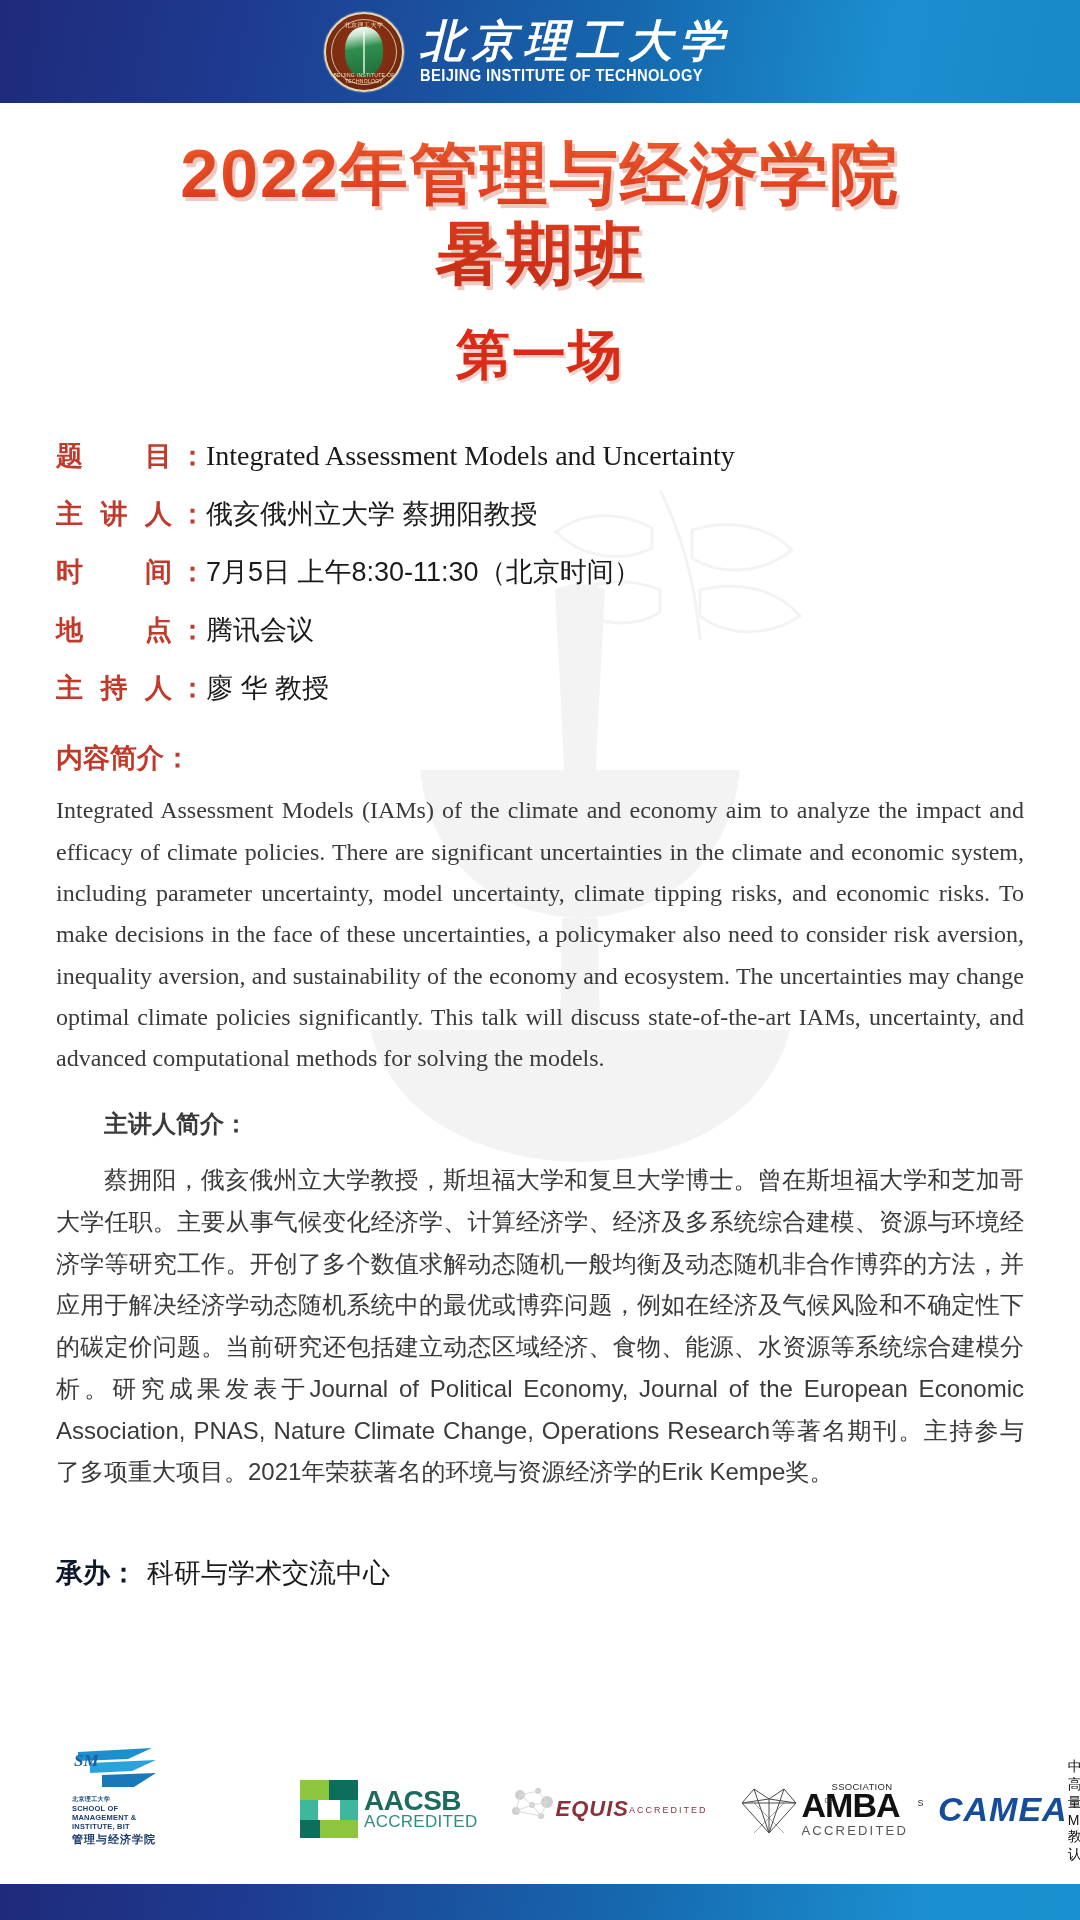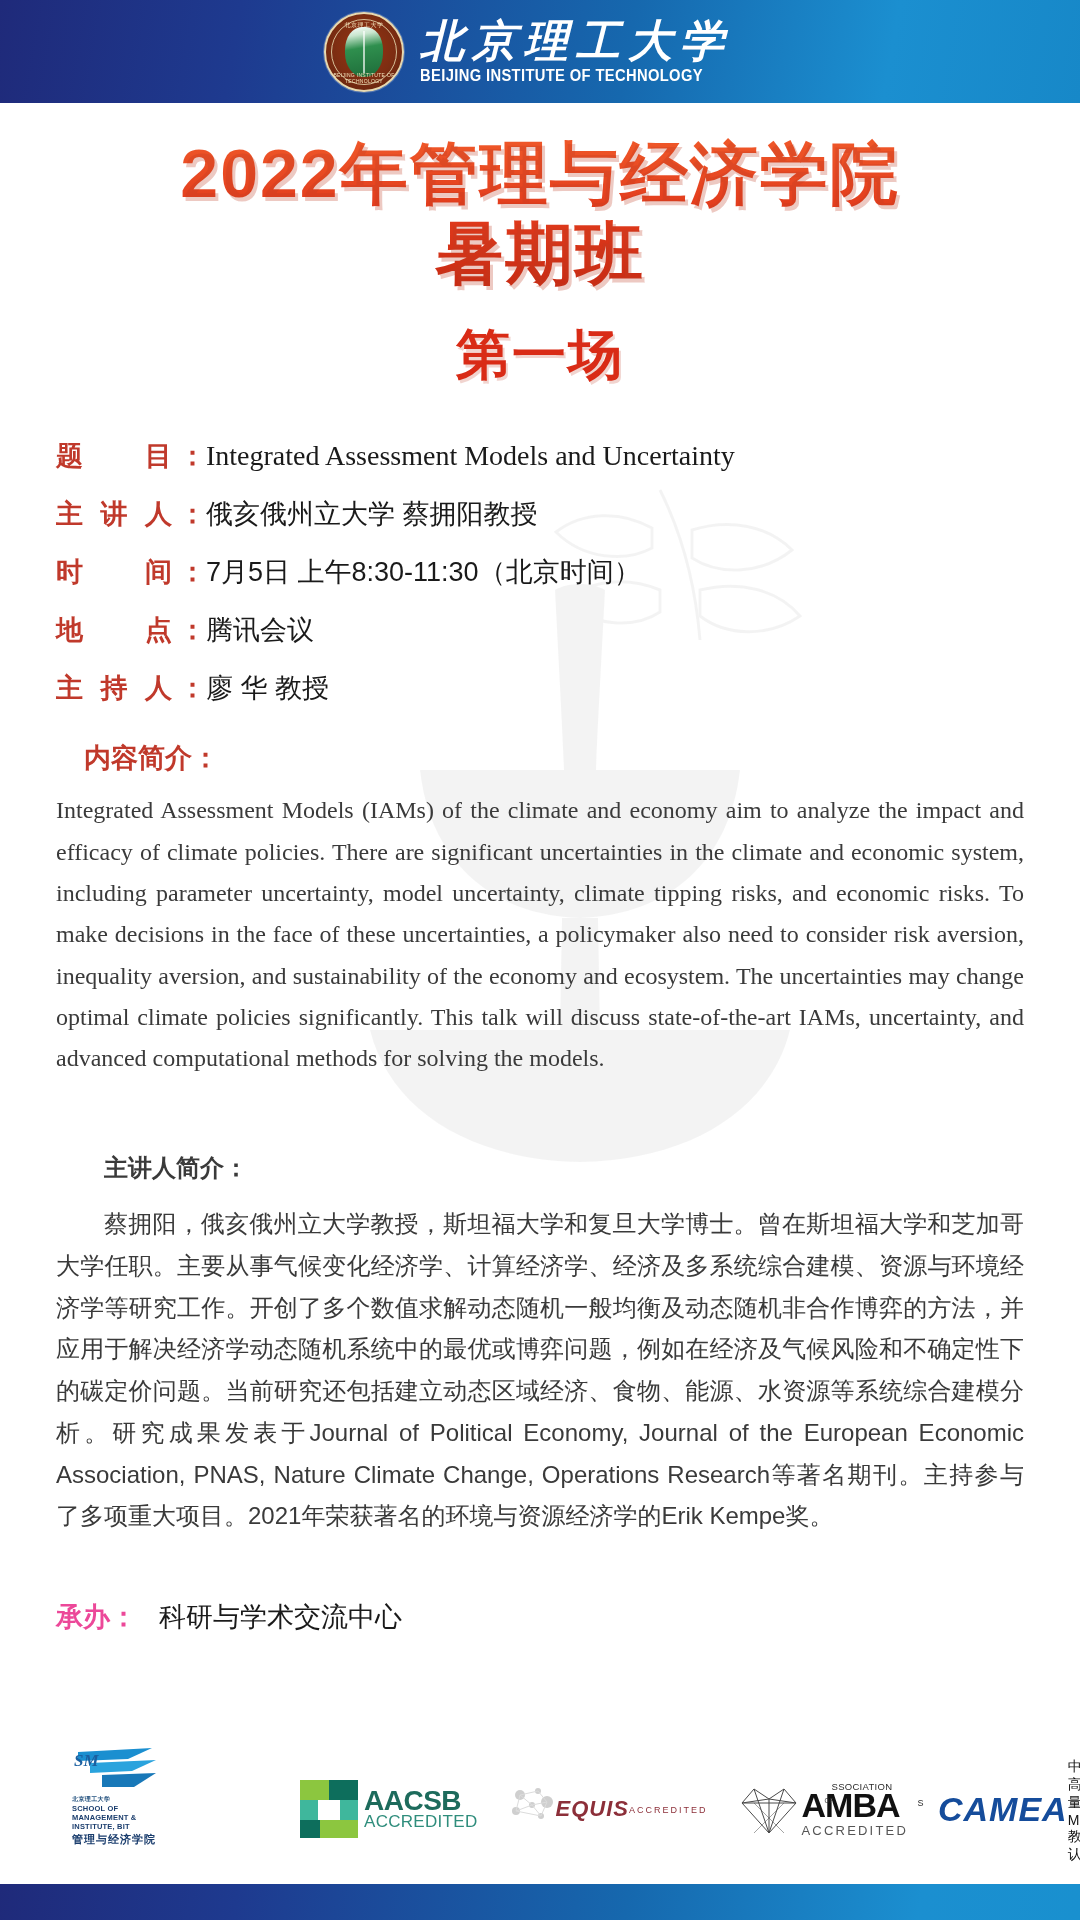--- a/index.html
+++ b/index.html
@@ -186,25 +186,25 @@
   .info-value.serif {
     font-family: "Liberation Serif", "DejaVu Serif", serif;
     font-size: 28px;
   }
 
   
   .section-head {
     color: #c0392b;
     font-size: 27px;
     font-weight: 700;
-    padding-left: 84px;
+    padding-left: 56px;
     margin-top: 34px;
     margin-bottom: 14px;
   }
-  .section-head.bio { margin-top: 68px; }
+  .section-head.bio { margin-top: 24px; }
 
   .abstract {
     padding: 0 56px 0 56px;
     font-family: "Liberation Serif", "DejaVu Serif", serif;
     font-size: 24px;
     color: #3a3a3a;
     line-height: 1.72;
     text-align: justify;
     text-justify: inter-word;
   }
@@ -218,24 +218,24 @@
     text-indent: 2em;
   }
 
   .host-row {
     display: flex;
     align-items: baseline;
     padding-left: 56px;
     margin-top: 62px;
   }
   .host-label {
-    color: #ec4899;
+    color: #0f172a;
     font-size: 27px;
     font-weight: 700;
-    margin-right: 22px;
+    margin-right: 10px;
   }
   .host-value {
     color: #1a1a1a;
     font-size: 27px;
   }
 
   
   .footer-logos {
     position: absolute;
     left: 0; right: 0;

